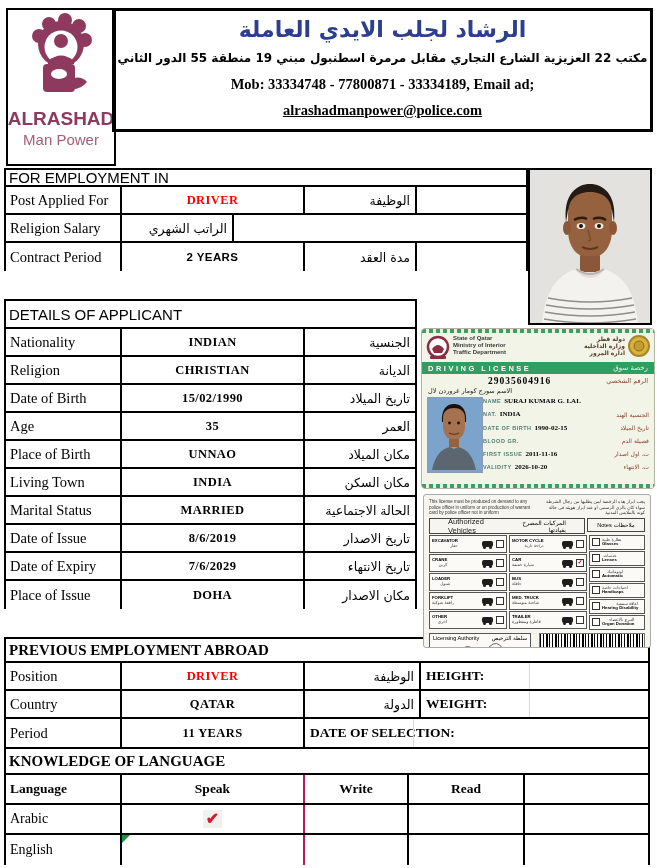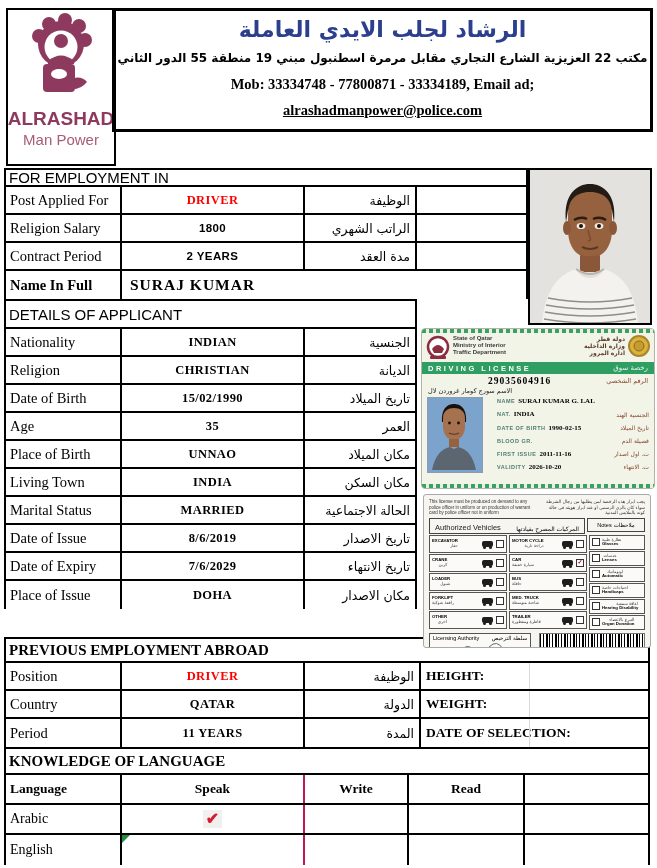--- a/index.html
+++ b/index.html
@@ -81,34 +81,34 @@
   .lf-band{height:12px;background:#2f9e62;display:flex;align-items:center;padding:0 6px;}
   .lf-band-en{color:#fff;font-weight:bold;font-size:7.5px;letter-spacing:2.5px;}
   .lf-band-ar{margin-left:auto;color:#eaf5ee;font-family:"DejaVu Sans",sans-serif;font-size:7px;direction:rtl;}
   .lf-num{display:flex;align-items:center;padding:2px 6px 0 66px;}
   .lf-num-v{font-family:"Liberation Serif",serif;font-weight:bold;font-size:9.5px;letter-spacing:1px;}
   .lf-num-l{margin-left:auto;color:#8a4630;font-family:"DejaVu Sans",sans-serif;font-size:6.5px;direction:rtl;}
   .lf-arname{direction:rtl;text-align:left;padding:1px 6px 0;font-family:"DejaVu Sans",sans-serif;
              font-size:6.5px;color:#222;}
   .lf-body{display:flex;padding:2px 5px 0;}
   .lf-photo{width:54px;height:74px;background:#7ba3cc;border:1px solid #8d9bb0;flex-shrink:0;}
-  .lf-fields{flex:1;padding-left:14px;display:flex;flex-direction:column;justify-content:space-between;height:74px;}
+  .lf-fields{flex:1;padding-left:0;display:flex;flex-direction:column;justify-content:space-between;height:74px;}
   .lff{display:flex;align-items:center;}
   .lffl{color:#4e7d70;font-weight:bold;font-size:5.5px;letter-spacing:.5px;margin-right:3px;}
   .lffv{font-family:"Liberation Serif",serif;font-weight:bold;font-size:7px;}
   .lffa{margin-left:auto;color:#8a4630;font-family:"DejaVu Sans",sans-serif;font-size:6px;direction:rtl;}
   
   .lic-back{position:absolute;left:423px;top:494px;width:228px;height:154px;box-sizing:border-box;
             background:#f6f5f0;border:1px solid #aaa;border-radius:3px;overflow:hidden;
             font-family:"Liberation Sans",sans-serif;}
   .lb-para{display:flex;padding:4px 5px 1px;gap:5px;}
   .lb-pe{width:50%;font-size:4.5px;line-height:5.5px;color:#333;}
   .lb-pa{flex:1;direction:rtl;font-family:"DejaVu Sans",sans-serif;font-size:4.5px;line-height:5.5px;color:#333;text-align:right;}
   .lb-authrow{display:flex;margin:1px 5px;gap:2px;}
-  .lb-auth{flex:1;border:1px solid #444;display:flex;align-items:flex-end;padding:1px 5px;height:12px;}
+  .lb-auth{flex:1;border:1px solid #444;display:flex;align-items:center;padding:1px 18px;height:12px;}
   .lb-auth-en{font-size:7.5px;color:#222;}
   .lb-auth-ar{margin-left:auto;direction:rtl;font-family:"DejaVu Sans",sans-serif;font-size:6px;}
   .lb-notesbox{width:56px;border:1px solid #444;display:flex;align-items:center;justify-content:center;height:12px;gap:2px;}
   .lb-notesbox span{font-size:5.5px;}
   .lb-notesbox .ar{font-family:"DejaVu Sans",sans-serif;direction:rtl;}
   .lb-main{display:flex;margin:1px 5px 0;gap:2px;}
   .lb-colA,.lb-colB{flex:1;}
   .lb-colC{width:56px;}
   .vitem{border:1px solid #555;height:16px;margin-bottom:1px;display:flex;align-items:center;padding:0 2px;background:#fbfaf6;}
   .vlabels{display:flex;flex-direction:column;line-height:4.5px;}
@@ -165,34 +165,29 @@
   <div class="grp" id="g-emp">
     <div class="bar bar-sans">FOR EMPLOYMENT IN</div>
     <div class="row">
       <div class="cell cl">Post Applied For</div>
       <div class="cell cv red">DRIVER</div>
       <div class="cell ca">الوظيفة</div>
       <div class="cell ce"></div>
     </div>
     <div class="row">
       <div class="cell cl">Religion Salary</div>
-      <div class="cell cv sansv">1800</div>
       <div class="cell ca">الراتب الشهري</div>
       <div class="cell ce"></div>
     </div>
     <div class="row">
       <div class="cell cl">Contract Period</div>
       <div class="cell cv sansv">2 YEARS</div>
       <div class="cell ca">مدة العقد</div>
       <div class="cell ce"></div>
     </div>
-    <div class="row">
-      <div class="cell cl clb">Name In Full</div>
-      <div class="cell cn">SURAJ  KUMAR</div>
-    </div>
   </div>
 
   <div class="grp" id="g-det">
     <div class="bar bar-sans">DETAILS OF APPLICANT</div>
     <div class="row">
       <div class="cell cl">Nationality</div>
       <div class="cell cv">INDIAN</div>
       <div class="cell ca">الجنسية</div>
     </div>
     <div class="row">
@@ -252,21 +247,20 @@
     </div>
     <div class="row">
       <div class="cell cl">Country</div>
       <div class="cell cv">QATAR</div>
       <div class="cell ca">الدولة</div>
       <div class="cell cx">WEIGHT:</div>
     </div>
     <div class="row">
       <div class="cell cl">Period</div>
       <div class="cell cv">11 YEARS</div>
-      <div class="cell ca">المدة</div>
       <div class="cell cx">DATE OF SELECTION:</div>
     </div>
   </div>
 
   <div class="grp" id="g-lang">
     <div class="bar bar-serif">KNOWLEDGE OF LANGUAGE</div>
     <div class="row">
       <div class="cell l1 lh">Language</div>
       <div class="cell l2 lh">Speak</div>
       <div class="cell l3 lh">Write</div>

